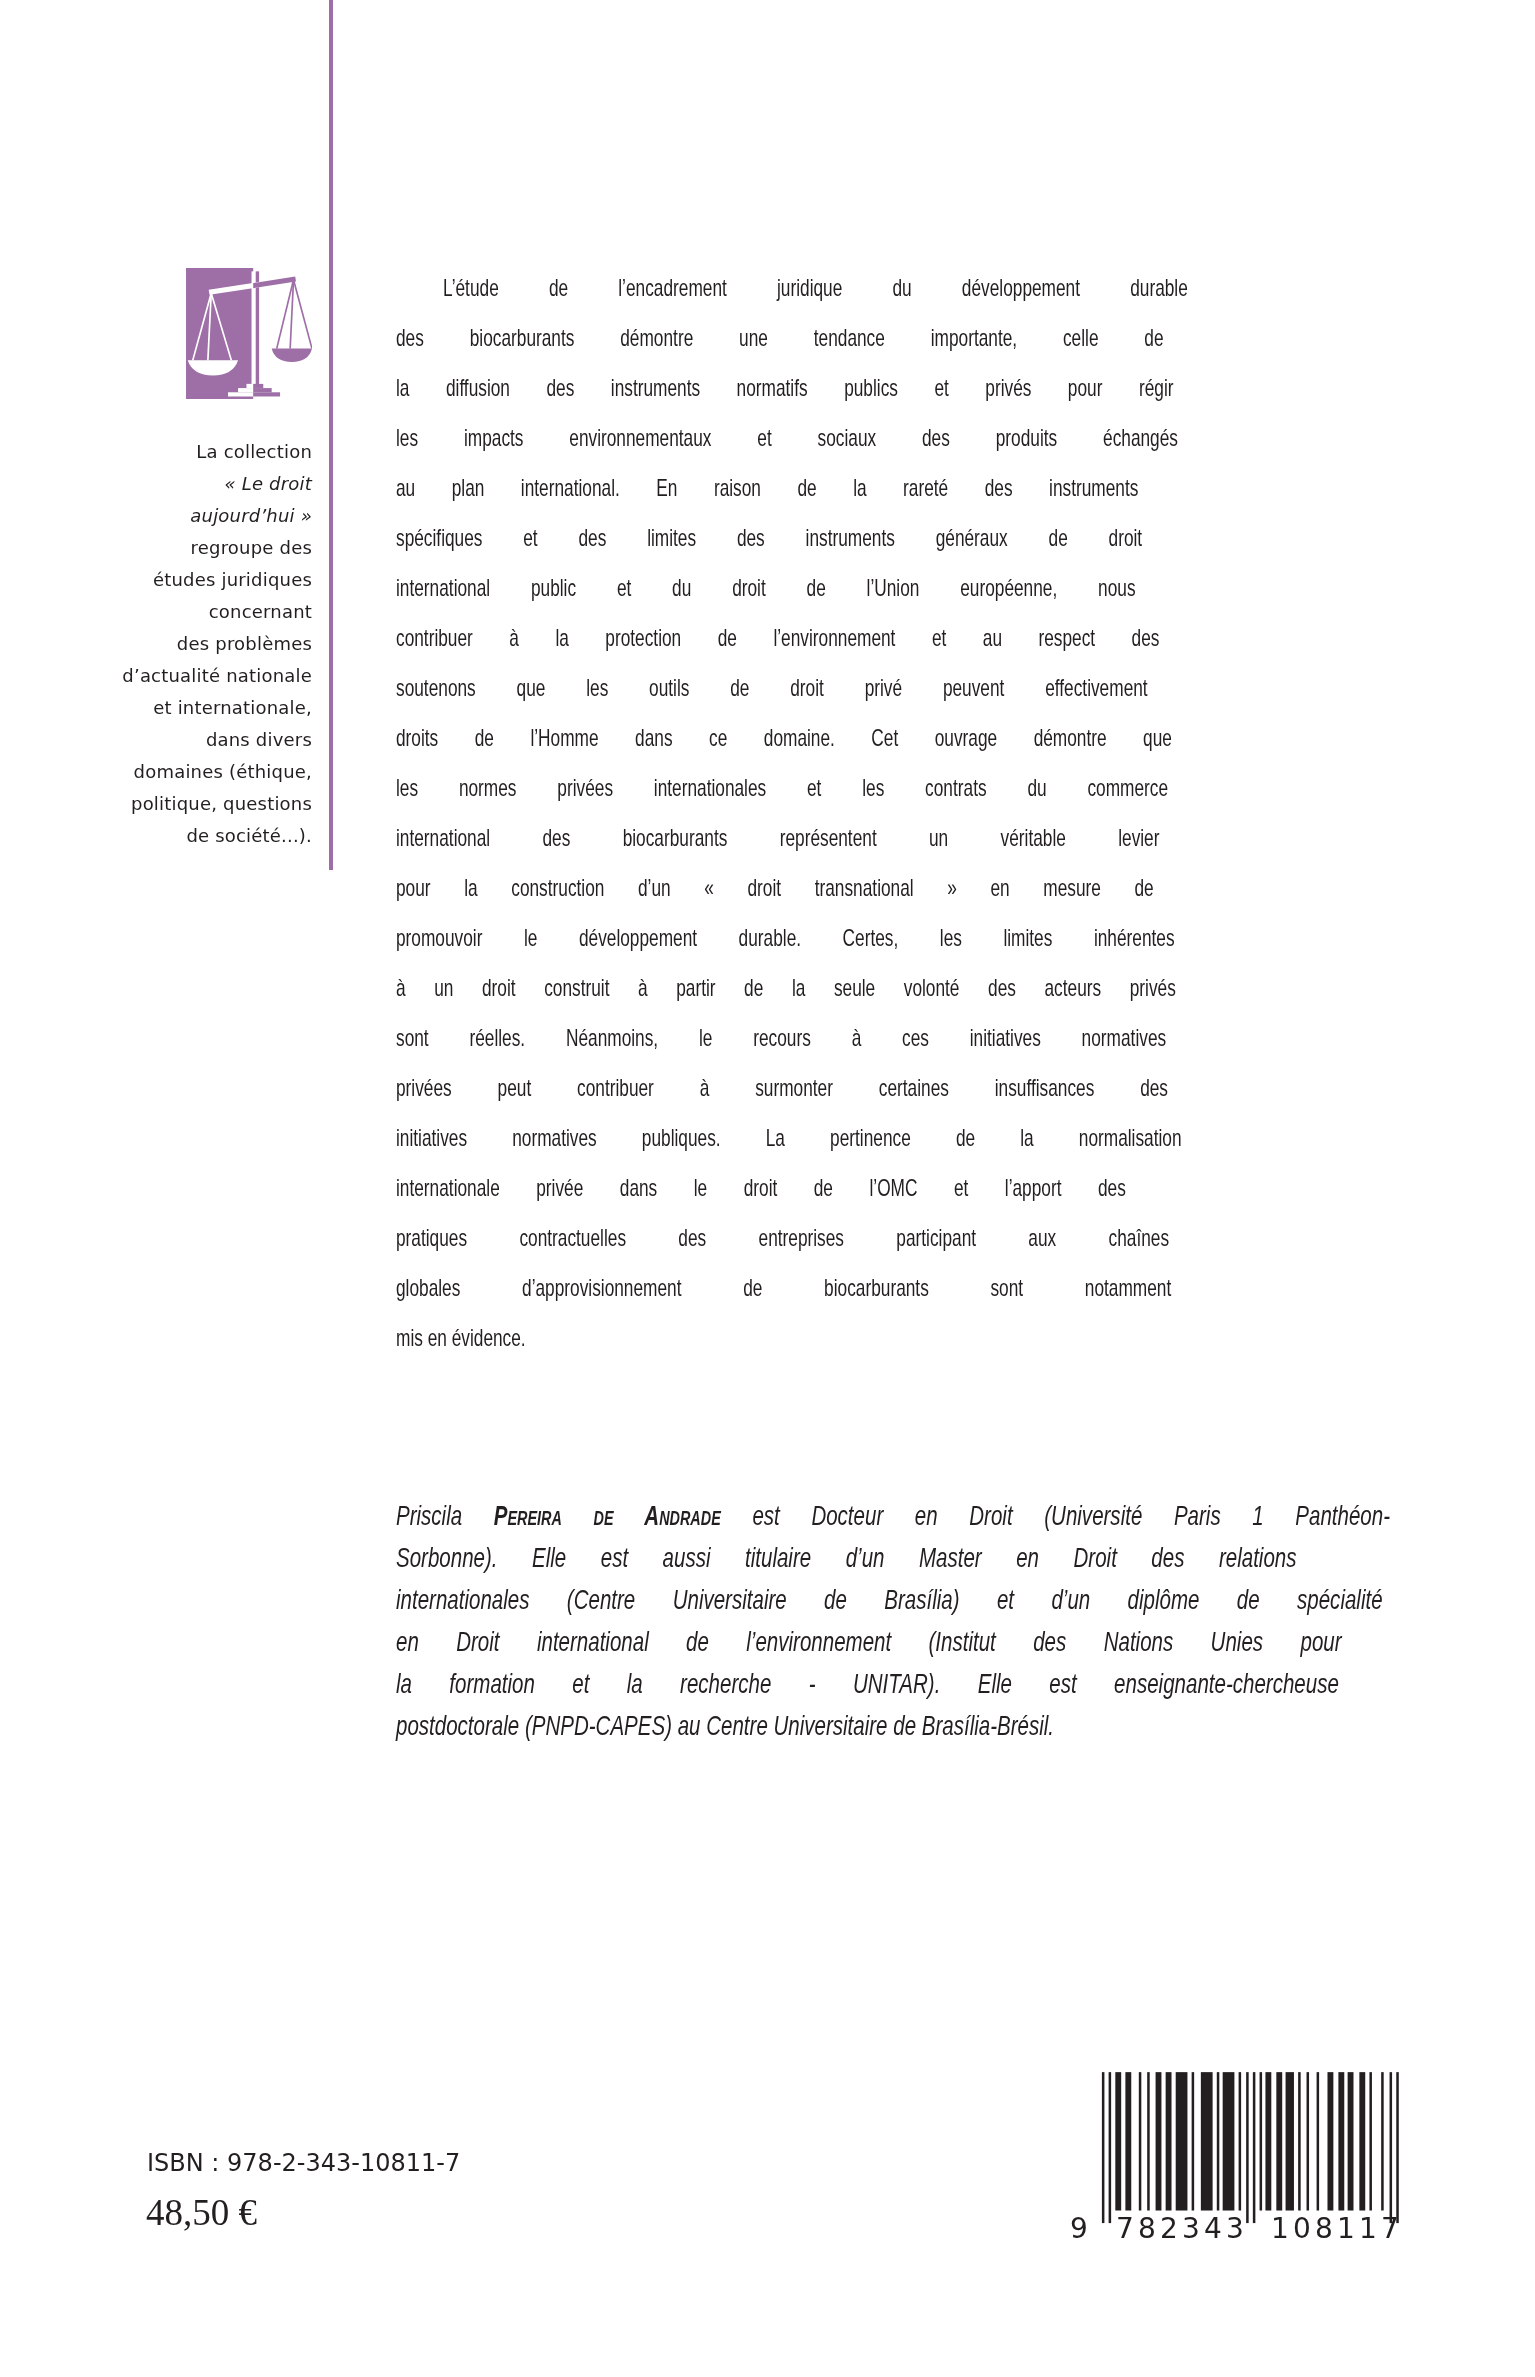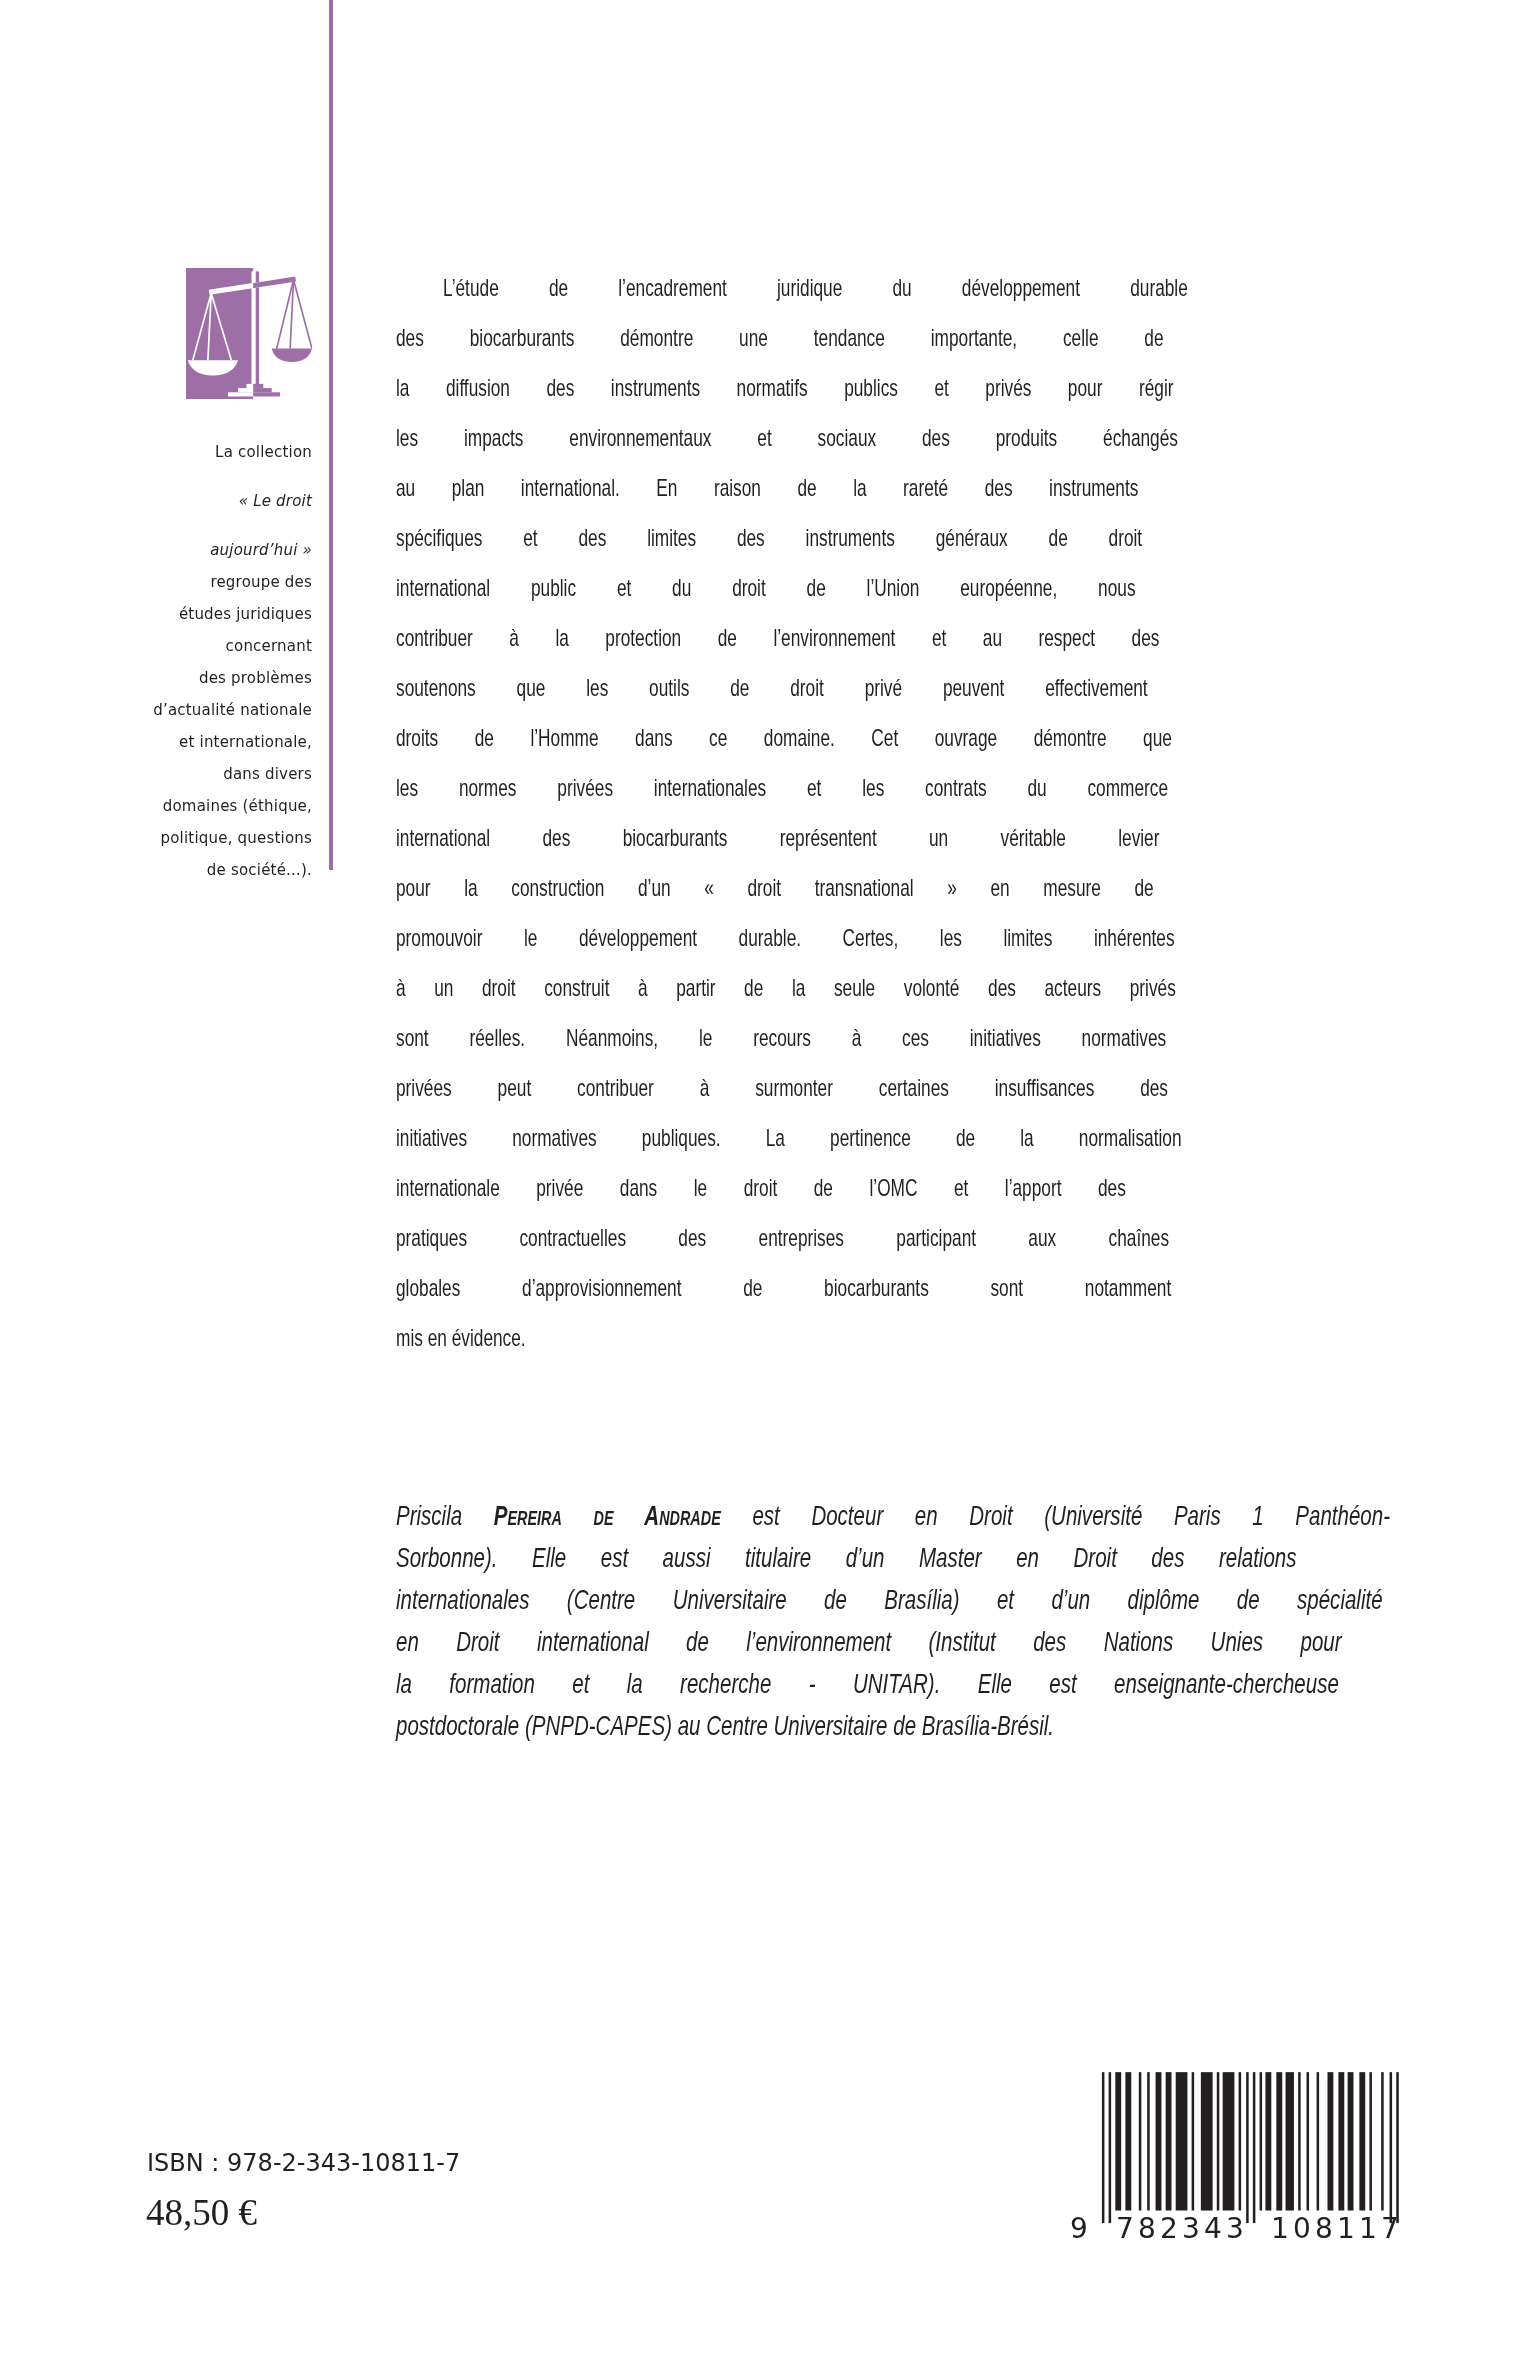--- a/index.html
+++ b/index.html
@@ -29,26 +29,26 @@
       width: 126px;
       height: 131px;
     }
     .collection-blurb {
       position: absolute;
       left: 92px;
       top: 436px;
       width: 220px;
       text-align: right;
       font-family: "DejaVu Sans", sans-serif;
-      font-size: 15px;
+      font-size: 18px;
       line-height: 32px;
       color: #231f20;
       letter-spacing: 0.2px;
     }
-    .collection-blurb .it { font-style: italic; margin-top: 17px; }
+    .collection-blurb .it { font-style: italic; }
     .blurb-line { display: block; white-space: nowrap; }
 
     .summary {
       position: absolute;
       left: 396px;
       top: 263px;
       width: 1022px;
       font-family: "Liberation Sans", sans-serif;
       font-size: 24px;
       line-height: 50px;

